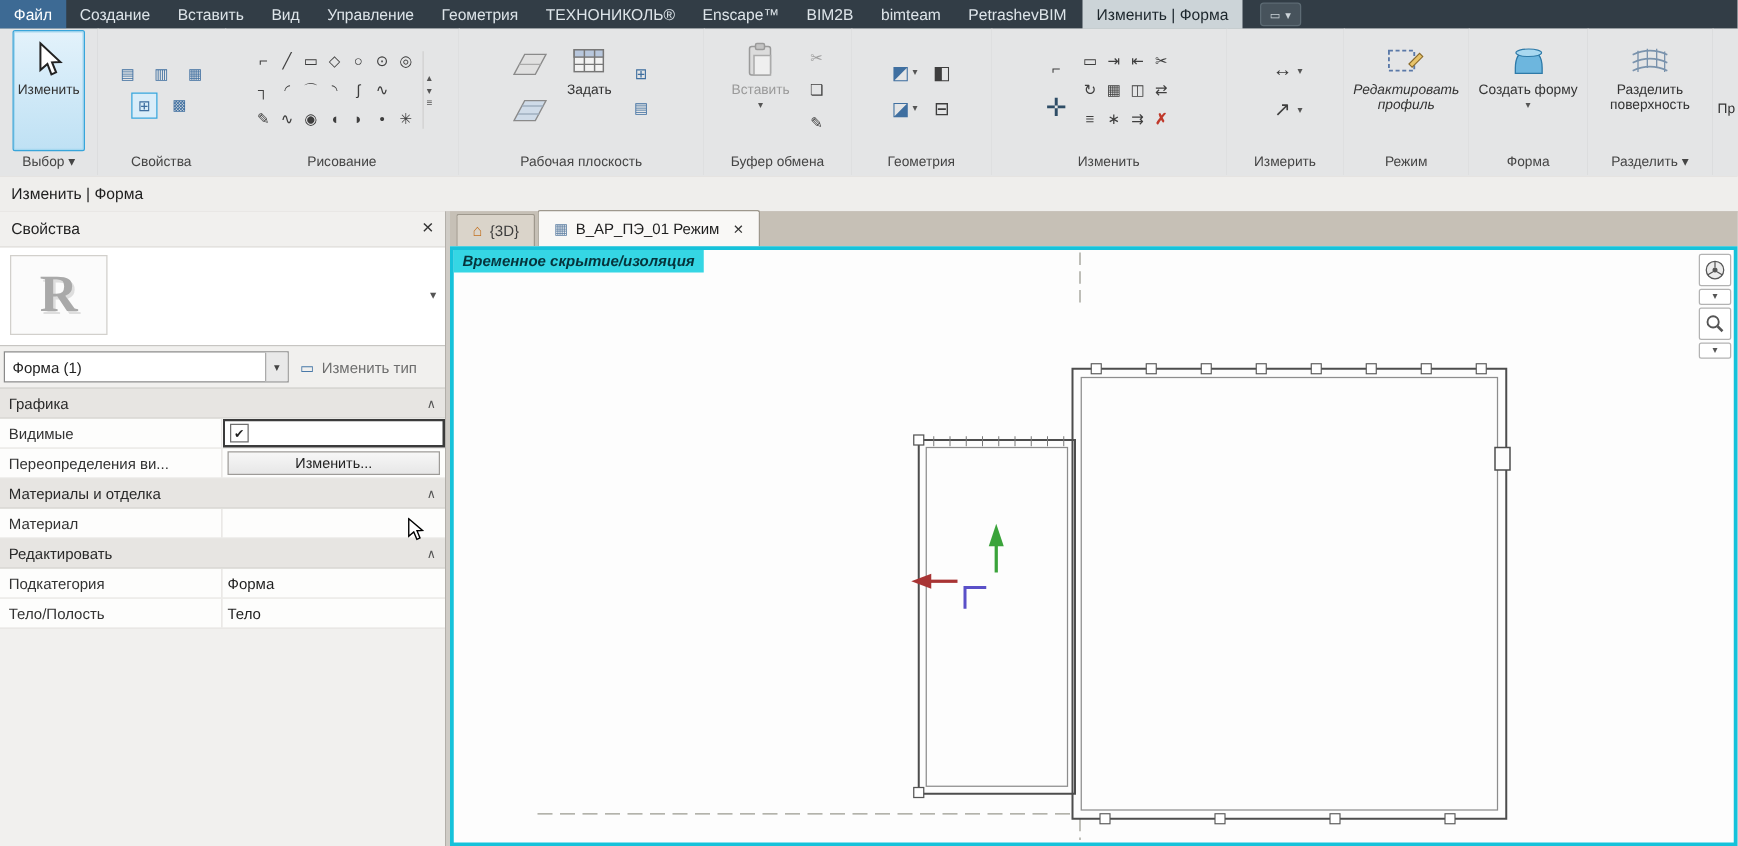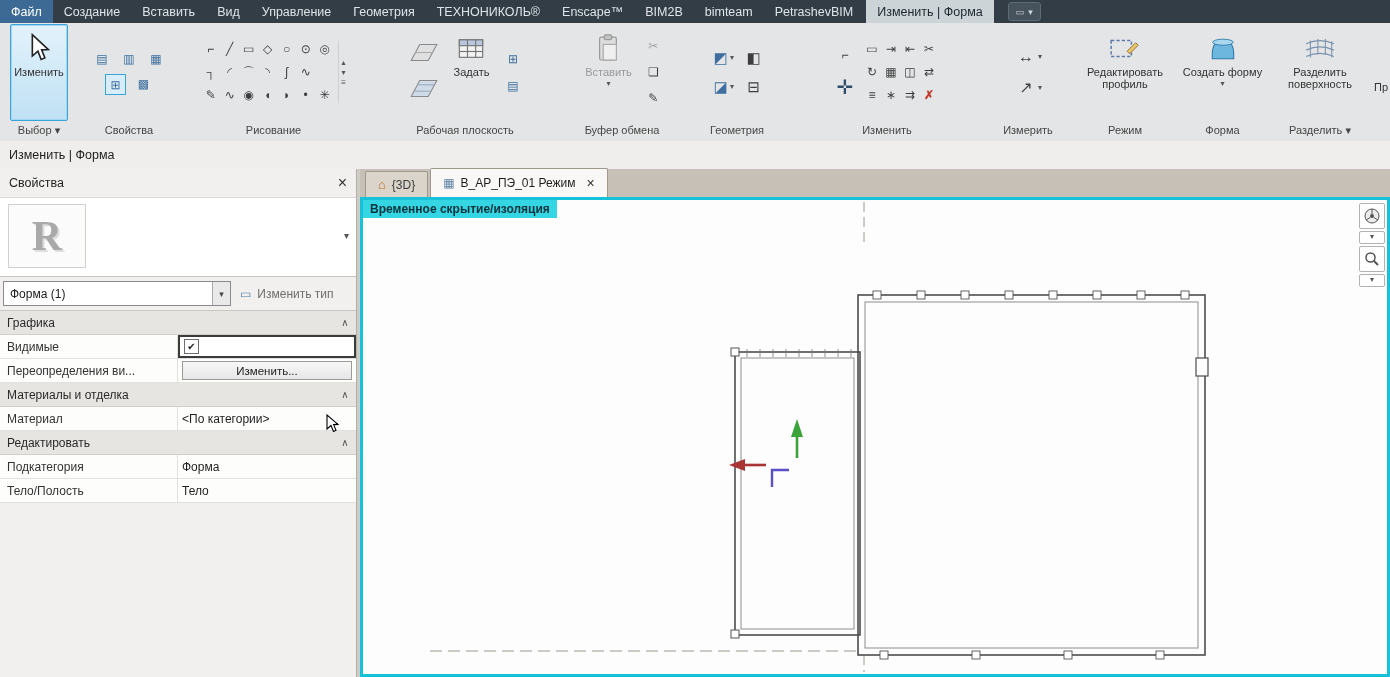--- a/index.html
+++ b/index.html
@@ -94,21 +94,21 @@
   .vtab{height:25px;display:flex;align-items:center;gap:6px;padding:0 12px;font-size:12px;
         border:1px solid #9e988d;border-bottom:none;background:#dad4ca;color:#3c3c3c;
         border-radius:2px 2px 0 0;white-space:nowrap;}
   .vtab.active{background:#f9f8f6;height:28px;color:#1e1e1e;}
   .ticon3d{color:#c2701f;font-size:13px;}
   .ticonplan{color:#5d7fa3;font-size:12px;}
   .tclose{margin-left:5px;font-size:14px;color:#333;line-height:1;}
   .viewport{position:absolute;left:0;top:28px;right:0;bottom:0;background:#fdfdfd;
             border:3px solid #16c2da;}
   .overlay-label{position:absolute;left:0;top:0;background:#35d6e4;color:#06333b;font-size:12px;
-                 font-weight:bold;padding:2px 7px;z-index:5;}
+                 font-weight:bold;padding:2px 7px;z-index:5;font-style:italic;}
   .plansvg{position:absolute;left:0;top:0;width:1024px;height:474px;}
   .navbar{position:absolute;right:2px;top:3px;width:26px;display:flex;flex-direction:column;
           align-items:center;gap:2px;z-index:5;}
   .nav-btn{width:24px;height:24px;background:#fff;border:1px solid #b3b3b3;border-radius:2px;
            display:flex;align-items:center;justify-content:center;}
   .nav-dd{font-size:8px;color:#555;background:#fff;border:1px solid #b3b3b3;width:24px;height:11px;
           line-height:10px;text-align:center;border-radius:2px;}
   .mousecursor{position:absolute;left:326px;top:414px;z-index:9;}
 </style>
 </head>
@@ -347,21 +347,21 @@
         <div class="irow" style="align-items:center;">
           <span class="icell" style="font-size:16px;width:24px;">↗</span>
           <span class="dd">▾</span>
         </div>
       </div>
       <div class="rg-label">Измерить</div>
     </div>
 
     <div class="rg" style="left:1075px;width:100px;">
       <div class="rg-body">
-        <div class="bigbtn" style="width:92px;">
+        <div class="bigbtn" style="width:92px;font-style:italic;">
           <span class="bicon">
             <svg width="32" height="26" viewBox="0 0 30 24">
                 <rect x="2" y="5" width="19" height="15" fill="none" stroke="#5a79a8" stroke-width="1.4" stroke-dasharray="3 2"></rect>
                 <polygon points="17,15 25,7 27.4,9.4 19.4,17.4" fill="#e8c46a" stroke="#8a6a2a" stroke-width="0.8"></polygon>
               </svg>
           </span>
           <span>Редактировать профиль</span>
         </div>
       </div>
       <div class="rg-label">Режим</div>
@@ -448,21 +448,20 @@
           <span class="pvalue">
             <button class="value-btn">Изменить...</button>
           </span>
         </div>
         <div class="prow section">
           <span class="plabel">Материалы и отделка</span>
           <span class="chev">∧</span>
         </div>
         <div class="prow">
           <span class="plabel">Материал</span>
-          <span class="pvalue">&lt;По категории&gt;</span>
         </div>
         <div class="prow section">
           <span class="plabel">Редактировать</span>
           <span class="chev">∧</span>
         </div>
         <div class="prow">
           <span class="plabel">Подкатегория</span>
           <span class="pvalue">Форма</span>
         </div>
         <div class="prow">

